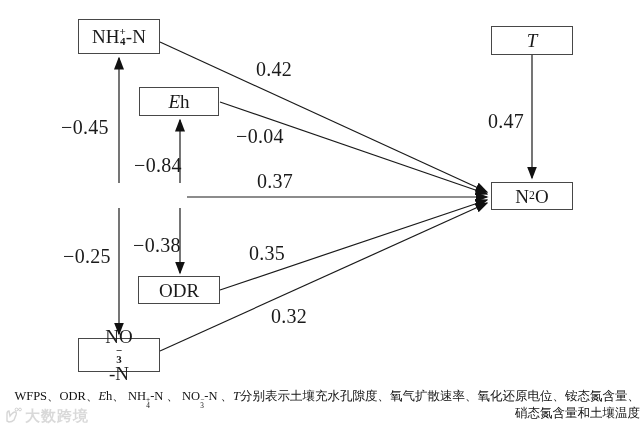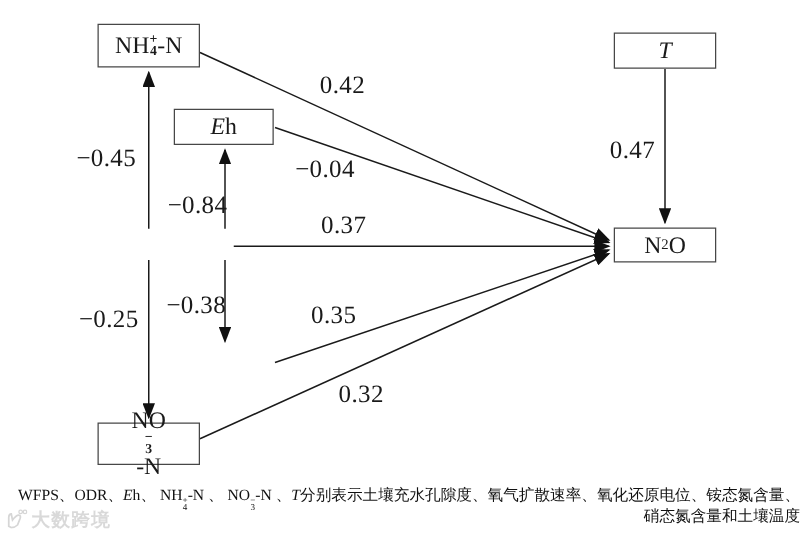--- a/index.html
+++ b/index.html
@@ -76,20 +76,23 @@
       </span>
       <b style="font-weight:normal;">-N</b>
   </div>
 
   <div class="node" style="left:139px;top:87px;width:80px;height:29px;">
     <span class="it">E</span>
       <span>h</span>
   </div>
 
 
+  <div class="node" style="left:138px;top:276px;width:82px;height:28px;">
+    <span>ODR</span>
+  </div>
 
   <div class="node" style="left:78px;top:338px;width:82px;height:34px;flex-direction:column;">
     <span>NO</span>
       <span class="stack">
         <span class="sp">−</span>
         <span class="sp">3</span>
       </span>
       <span>-N</span>
   </div>
 

